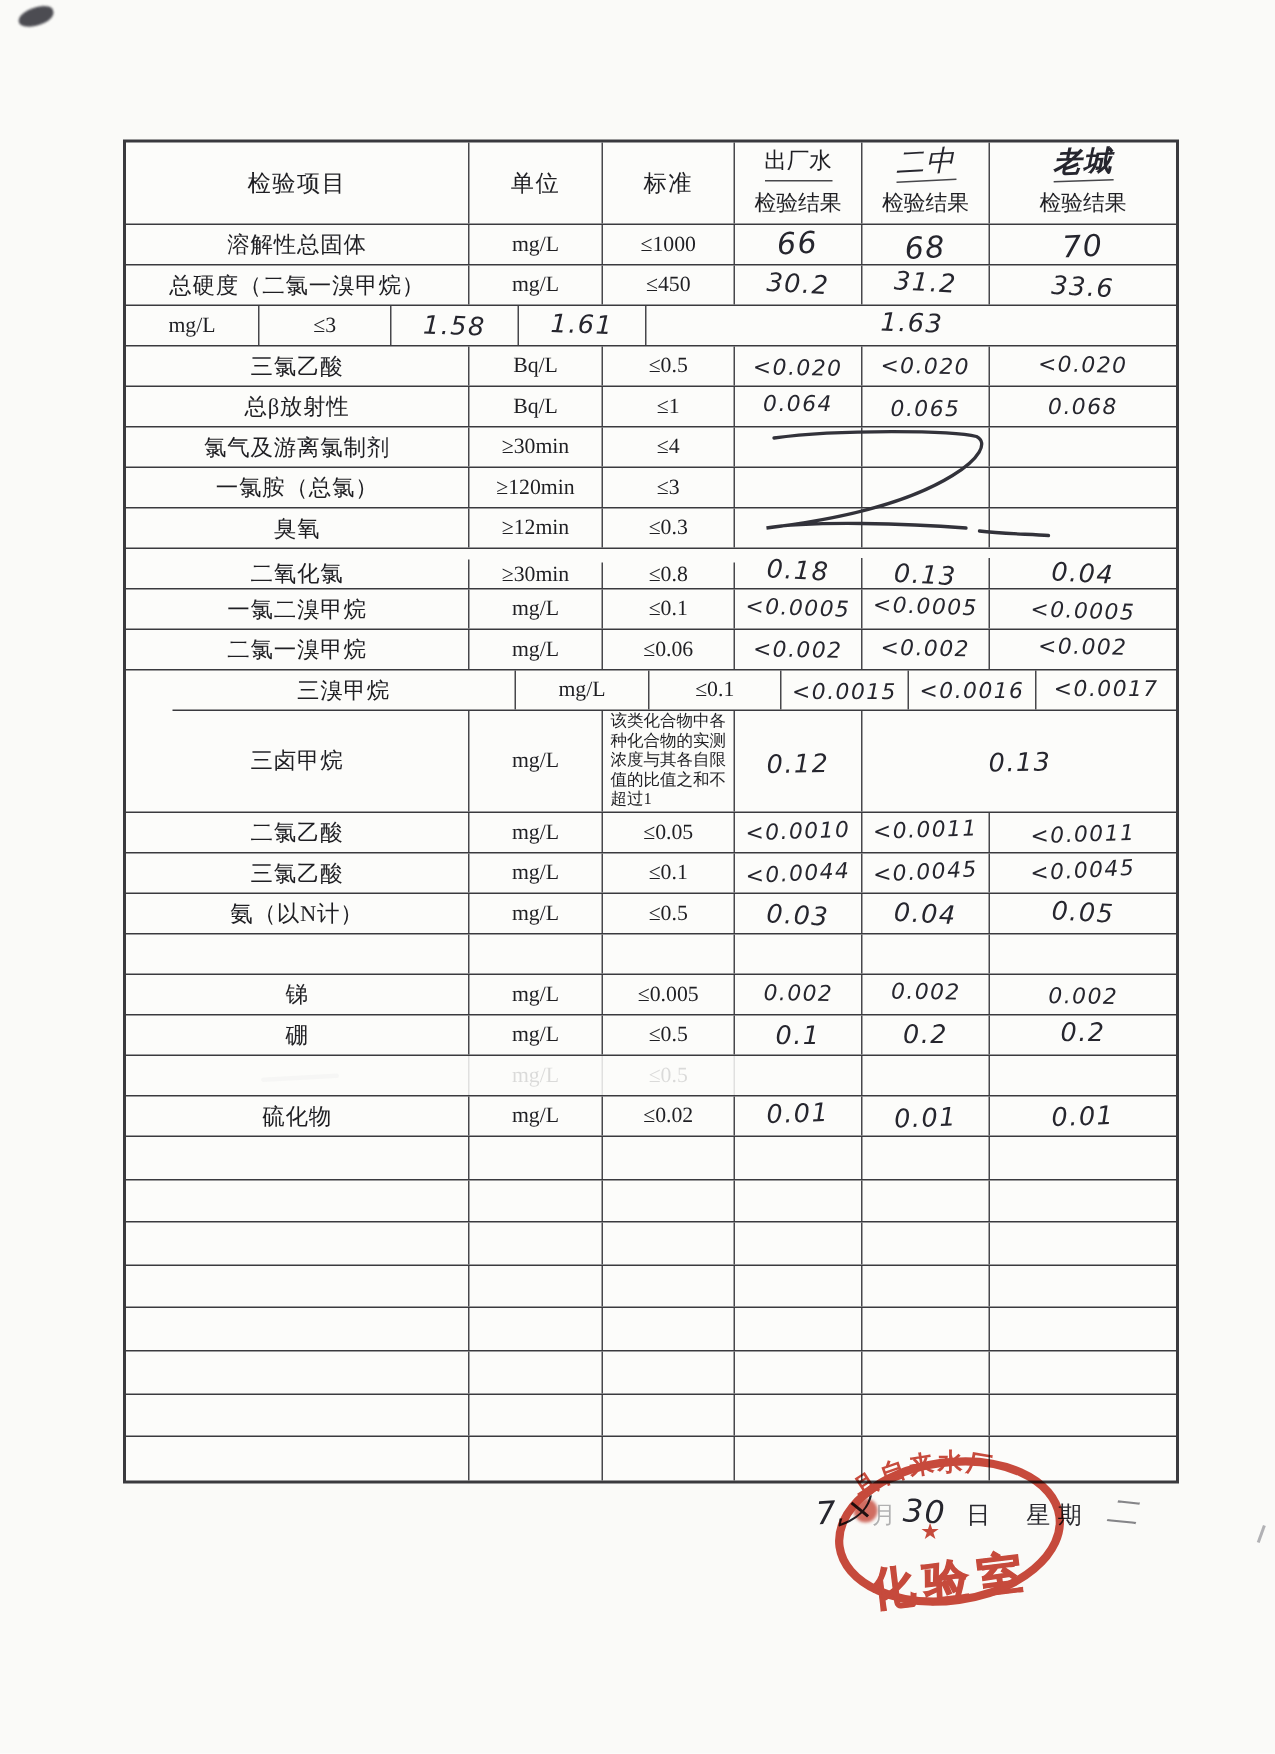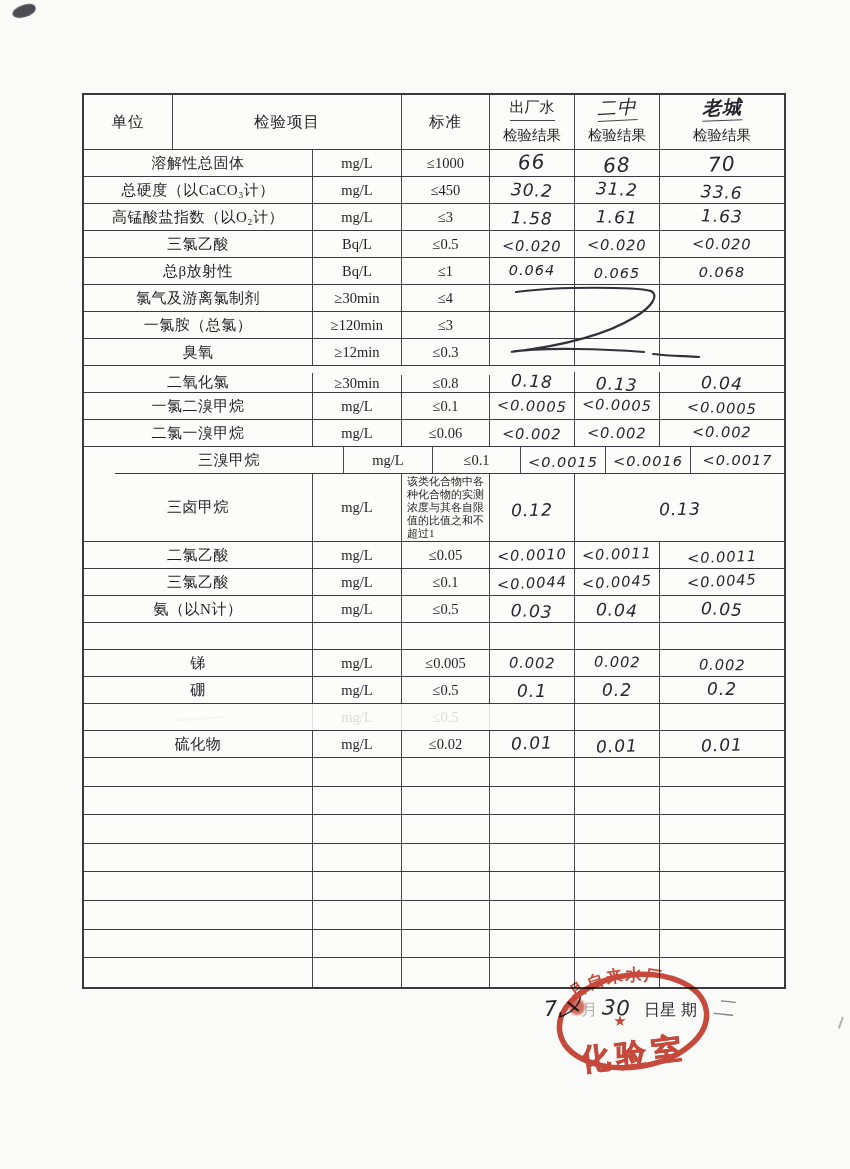--- a/index.html
+++ b/index.html
@@ -73,38 +73,38 @@
              pointer-events: none; z-index: 5; }
 
   .dateline { position: absolute; left: 544px; top: 994px; z-index: 6; white-space: nowrap; }
   .dateline span { vertical-align: baseline; }
   .d-hw { font-size: 21px; }
   .d-pr { font-family: "Liberation Serif", serif; font-size: 16px; color: #2a2a30; }
   .d-month { transform: rotate(-4deg); display: inline-block; }
   .d-monthlabel { opacity: .35; margin-left: 1px; }
   .d-day { margin-left: 5px; transform: rotate(3deg); display: inline-block; }
   .d-daylabel { margin-left: 13px; }
-  .d-week { letter-spacing: 5px; }
+  .d-week { margin-left: 24px; letter-spacing: 5px; }
   .d-weekday { margin-left: 12px; opacity: .55; transform: rotate(6deg); display: inline-block; }
 
   .stamp { position: absolute; left: 550px; top: 964px; z-index: 8;
            mix-blend-mode: multiply; opacity: .92; }
 </style>
 </head>
 <body>
 
 <div class="paper">
 
   <div class="speck-tl"></div>
   <div class="speck-r"></div>
 
   <div class="table">
     <div class="hrow">
+      <div class="cell c0 hfull">检验项目</div>
       <div class="cell c1 hfull">单位</div>
-      <div class="cell c0 hfull">检验项目</div>
       <div class="cell c2 hfull">标准</div>
       <div class="cell c3 hsplit">
         <div class="htop pr">出厂水</div>
         <div class="hbot pr">检验结果</div>
       </div>
       <div class="cell c4 hsplit">
         <div class="htop hw" style="font-size:19px;transform:rotate(-3deg)">二中</div>
         <div class="hbot pr">检验结果</div>
       </div>
       <div class="cell c5 hsplit">
@@ -128,42 +128,39 @@
           </div>
           <div class="cell c4 val-cell">
             <span class="hw" style="font-size: 20px; transform: rotate(-3deg) translateY(2px);">68</span>
           </div>
           <div class="cell c5 val-cell">
             <span class="hw" style="font-size: 20px; transform: rotate(-3deg) translateY(1px);">70</span>
           </div>
         </div>
         <div class="trow" style="height: 27px;">
           <div class="cell c0 item-cell pr">
-            <span>总硬度（以CaCO₃计）</span>
+            <span>总硬度（二氯一溴甲烷）</span>
           </div>
           <div class="cell c1 unit-cell pr">
             <span>mg/L</span>
           </div>
           <div class="cell c2 std-cell pr">
             <span>≤450</span>
           </div>
           <div class="cell c3 val-cell">
             <span class="hw" style="font-size: 17px; transform: rotate(3deg) translateY(0px);">30.2</span>
           </div>
           <div class="cell c4 val-cell">
             <span class="hw" style="font-size: 17px; transform: rotate(3deg) translateY(-1px);">31.2</span>
           </div>
           <div class="cell c5 val-cell">
             <span class="hw" style="font-size: 17px; transform: rotate(3deg) translateY(2px);">33.6</span>
           </div>
         </div>
         <div class="trow" style="height: 27px;">
-          <div class="cell c0 item-cell pr">
-            <span>高锰酸盐指数（以O₂计）</span>
-          </div>
           <div class="cell c1 unit-cell pr">
             <span>mg/L</span>
           </div>
           <div class="cell c2 std-cell pr">
             <span>≤3</span>
           </div>
           <div class="cell c3 val-cell">
             <span class="hw" style="font-size: 17px; transform: rotate(2deg) translateY(1px);">1.58</span>
           </div>
           <div class="cell c4 val-cell">

